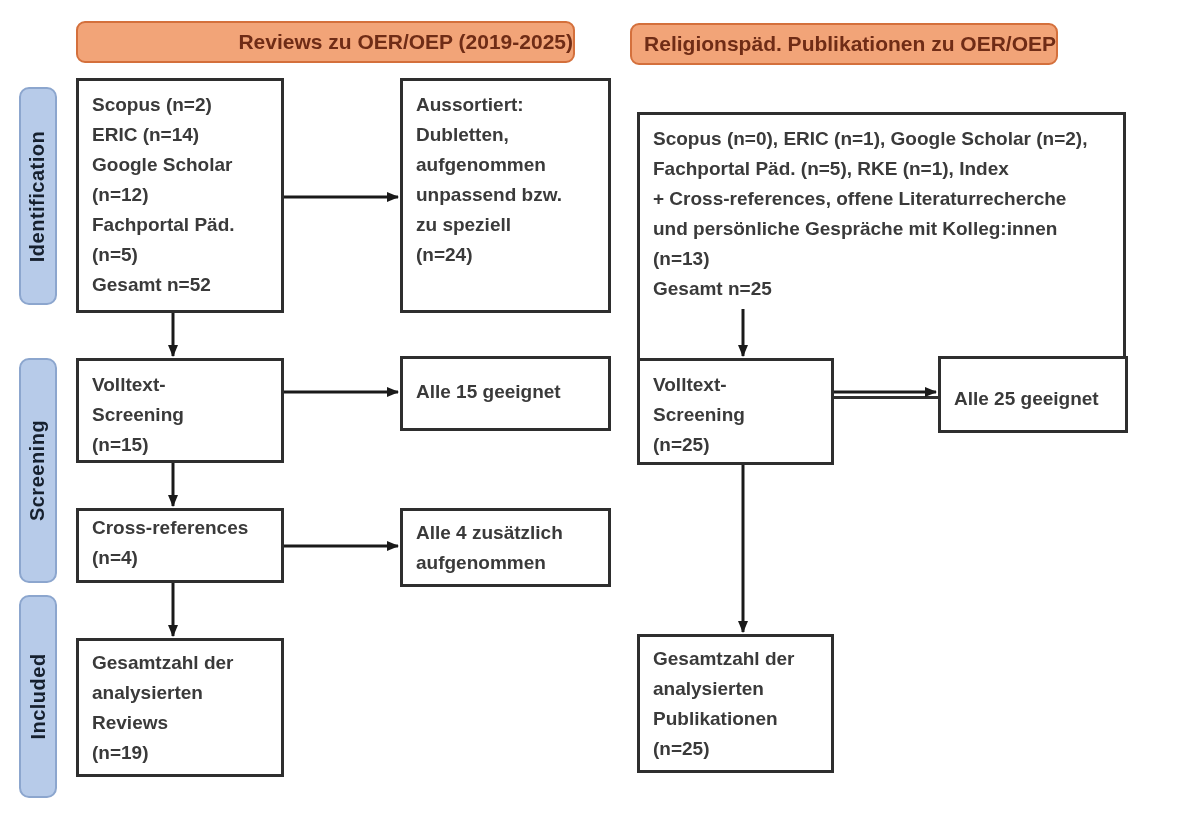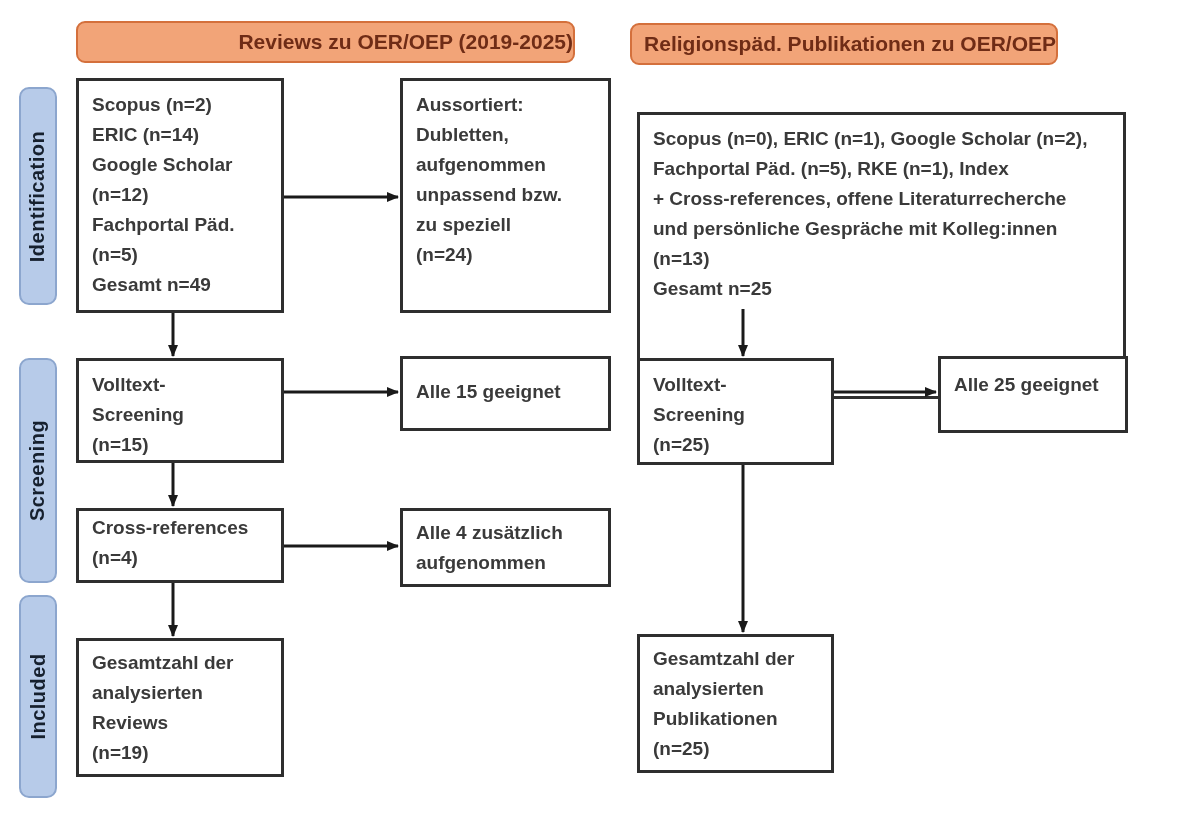--- a/index.html
+++ b/index.html
@@ -38,21 +38,21 @@
     color:var(--box-text); font-size:19px; font-weight:600; line-height:30px;
     padding:9px 13px; white-space:nowrap;
   }
   .box .tl{height:30px;}
   .box-a{left:76px;  top:78px;  width:208px; height:235px;}
   .box-e{left:400px; top:78px;  width:211px; height:235px;}
   .box-h{left:637px; top:78px;  width:489px; height:287px;margin-top:34px;}
   .box-b{left:76px;  top:358px; width:208px; height:105px;}
   .box-f{left:400px; top:356px; width:211px; height:75px; padding-top:18px;}
   .box-i{left:637px; top:358px; width:197px; height:107px;}
-  .box-j{left:938px; top:356px; width:190px; height:77px; padding-top:11px;}
+  .box-j{left:938px; top:356px; width:190px; height:77px; padding-top:25px;}
   .box-c{left:76px;  top:508px; width:208px; height:75px; padding-top:2px;}
   .box-g{left:400px; top:508px; width:211px; height:79px; padding-top:7px;}
   .box-d{left:76px;  top:638px; width:208px; height:139px; padding-top:7px;}
   .box-k{left:637px; top:634px; width:197px; height:139px; padding-top:7px;}
   svg.arrows{position:absolute; left:0; top:0; pointer-events:none;}
   svg.arrows line{stroke:var(--arrow); stroke-width:3;}
   svg.arrows #ah path{fill:var(--arrow);}
 </style>
 </head>
 <body>
@@ -72,21 +72,21 @@
     <span>Included</span>
   </div>
 
   <div class="box box-a">
       <div class="tl">Scopus (n=2)</div>
       <div class="tl">ERIC (n=14)</div>
       <div class="tl">Google Scholar</div>
       <div class="tl">(n=12)</div>
       <div class="tl">Fachportal Päd.</div>
       <div class="tl">(n=5)</div>
-      <div class="tl">Gesamt n=49</div>
+      <div class="tl">Gesamt n=52</div>
     </div>
   <div class="box box-e">
       <div class="tl">Aussortiert:</div>
       <div class="tl">Dubletten,</div>
       <div class="tl">aufgenommen</div>
       <div class="tl">unpassend bzw.</div>
       <div class="tl">zu speziell</div>
       <div class="tl">(n=24)</div>
     </div>
   <div class="box box-h">

